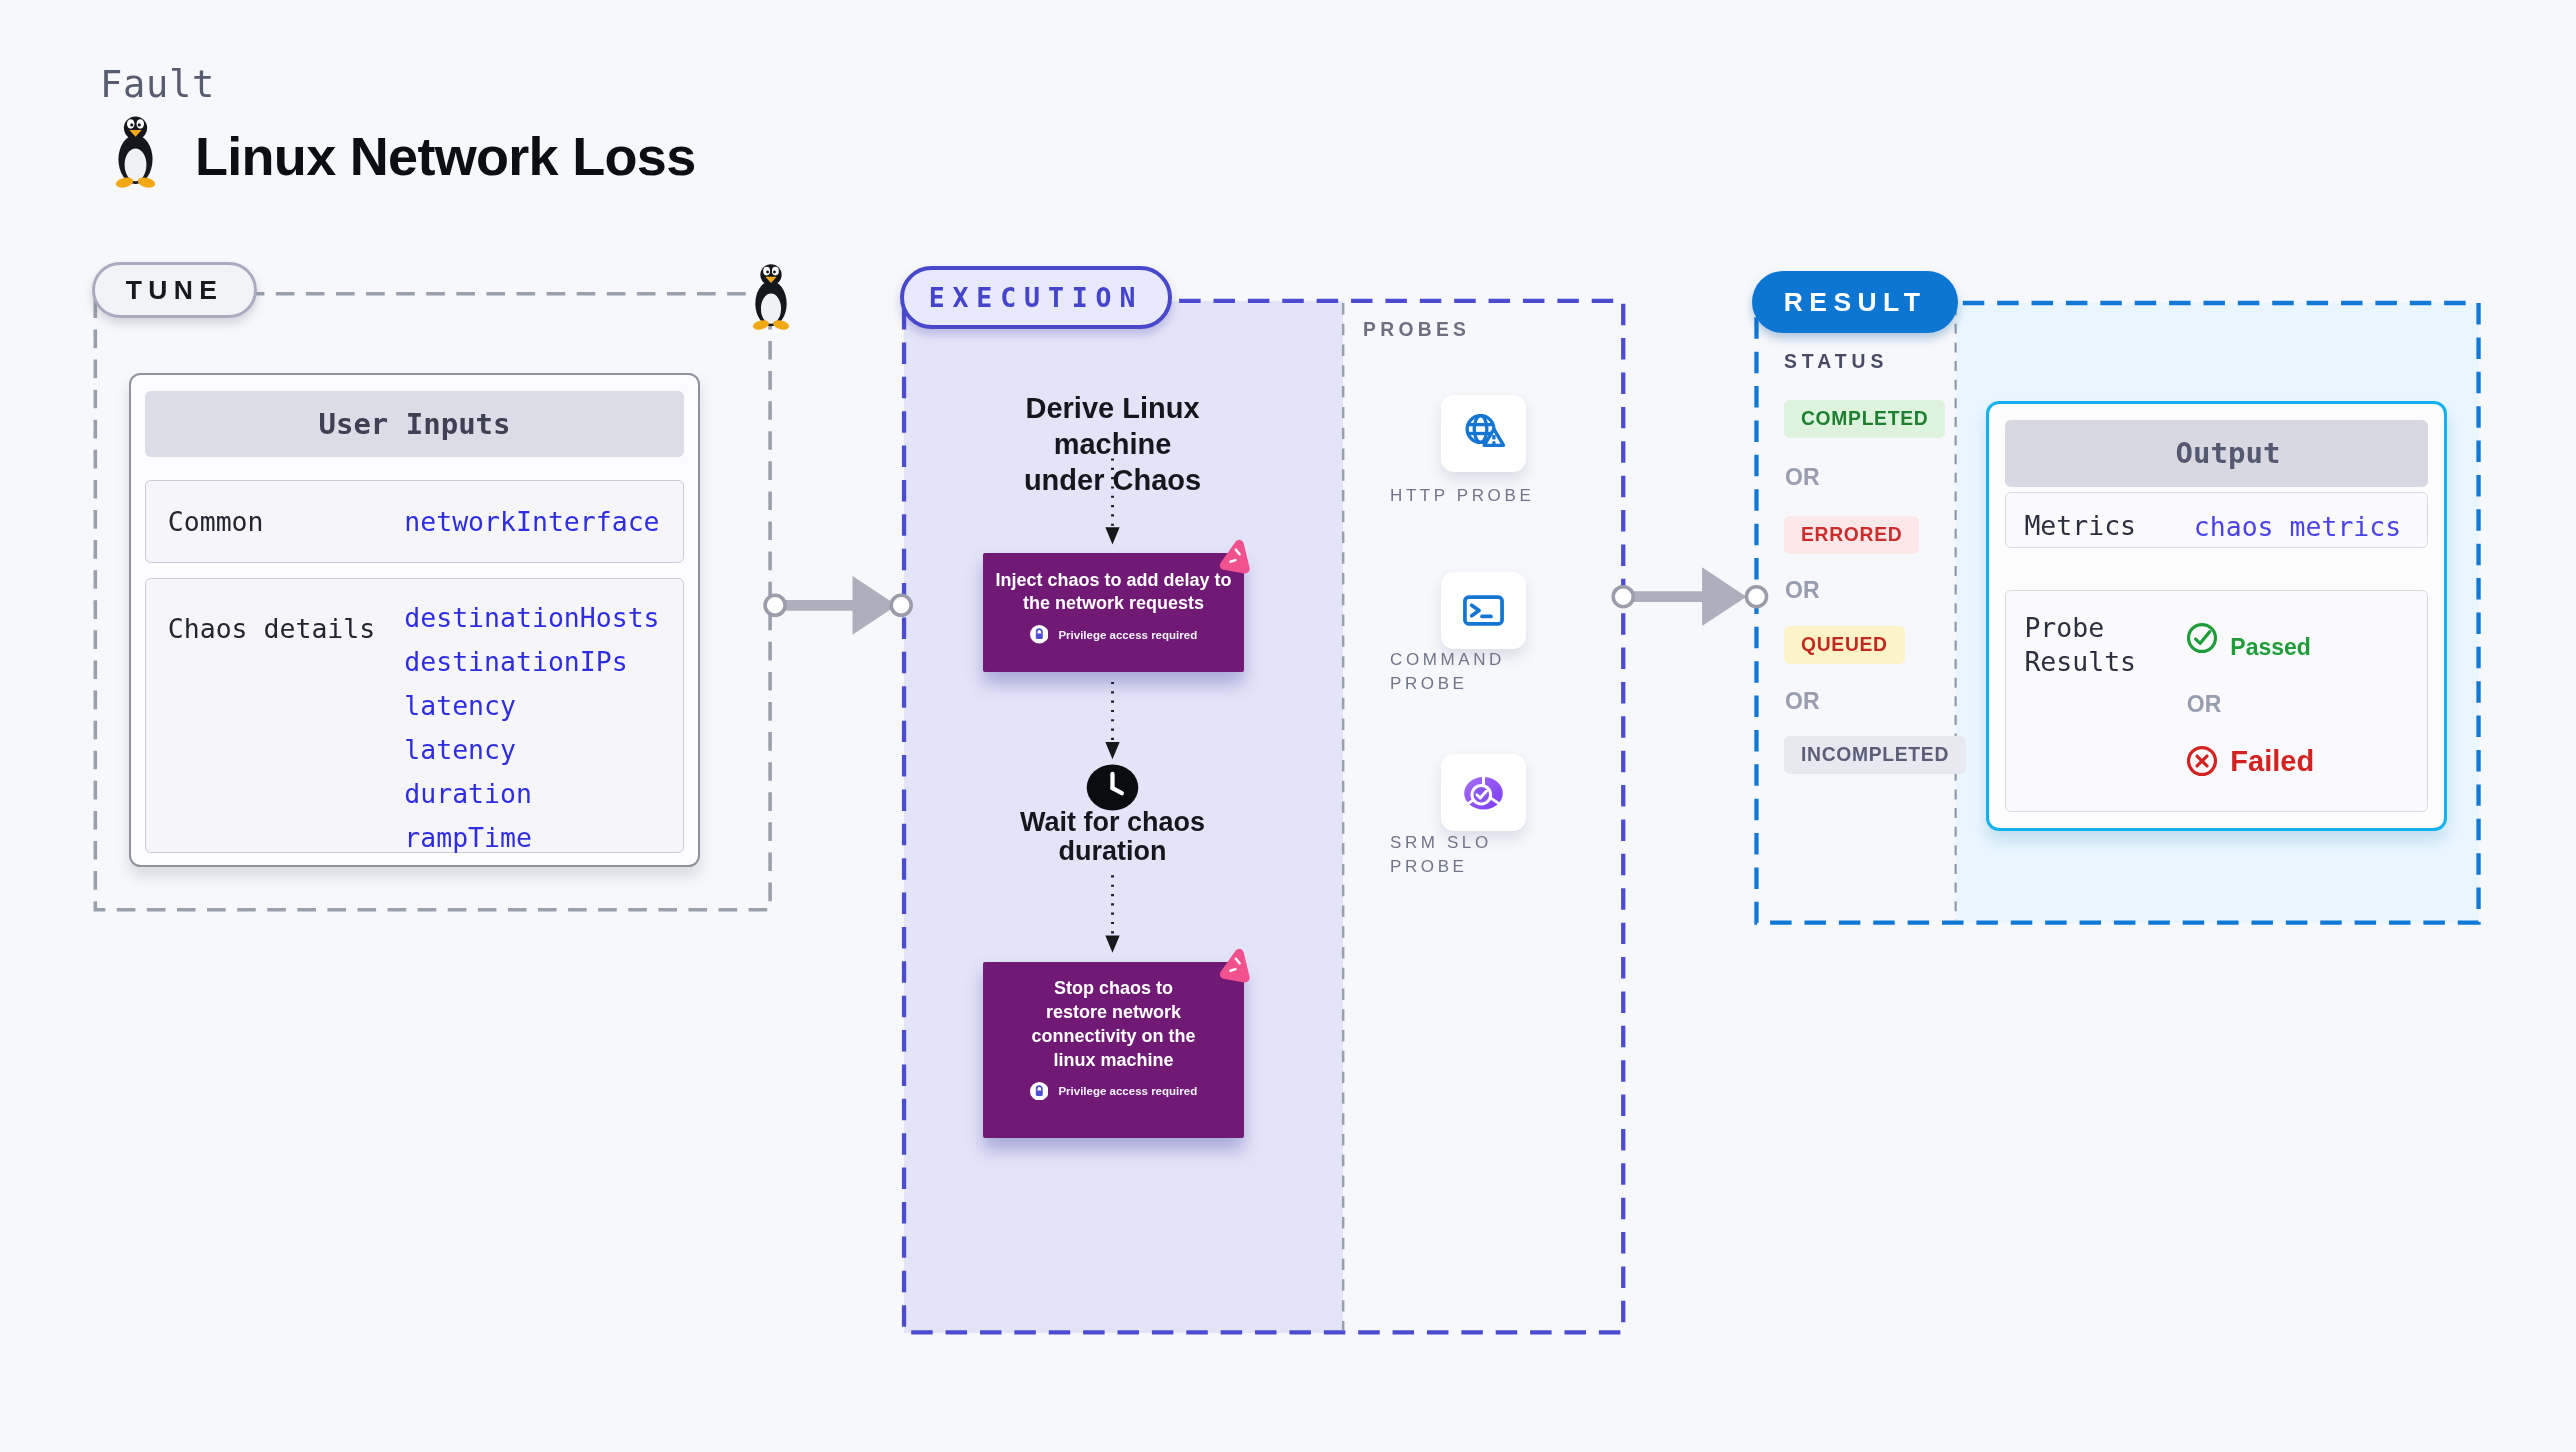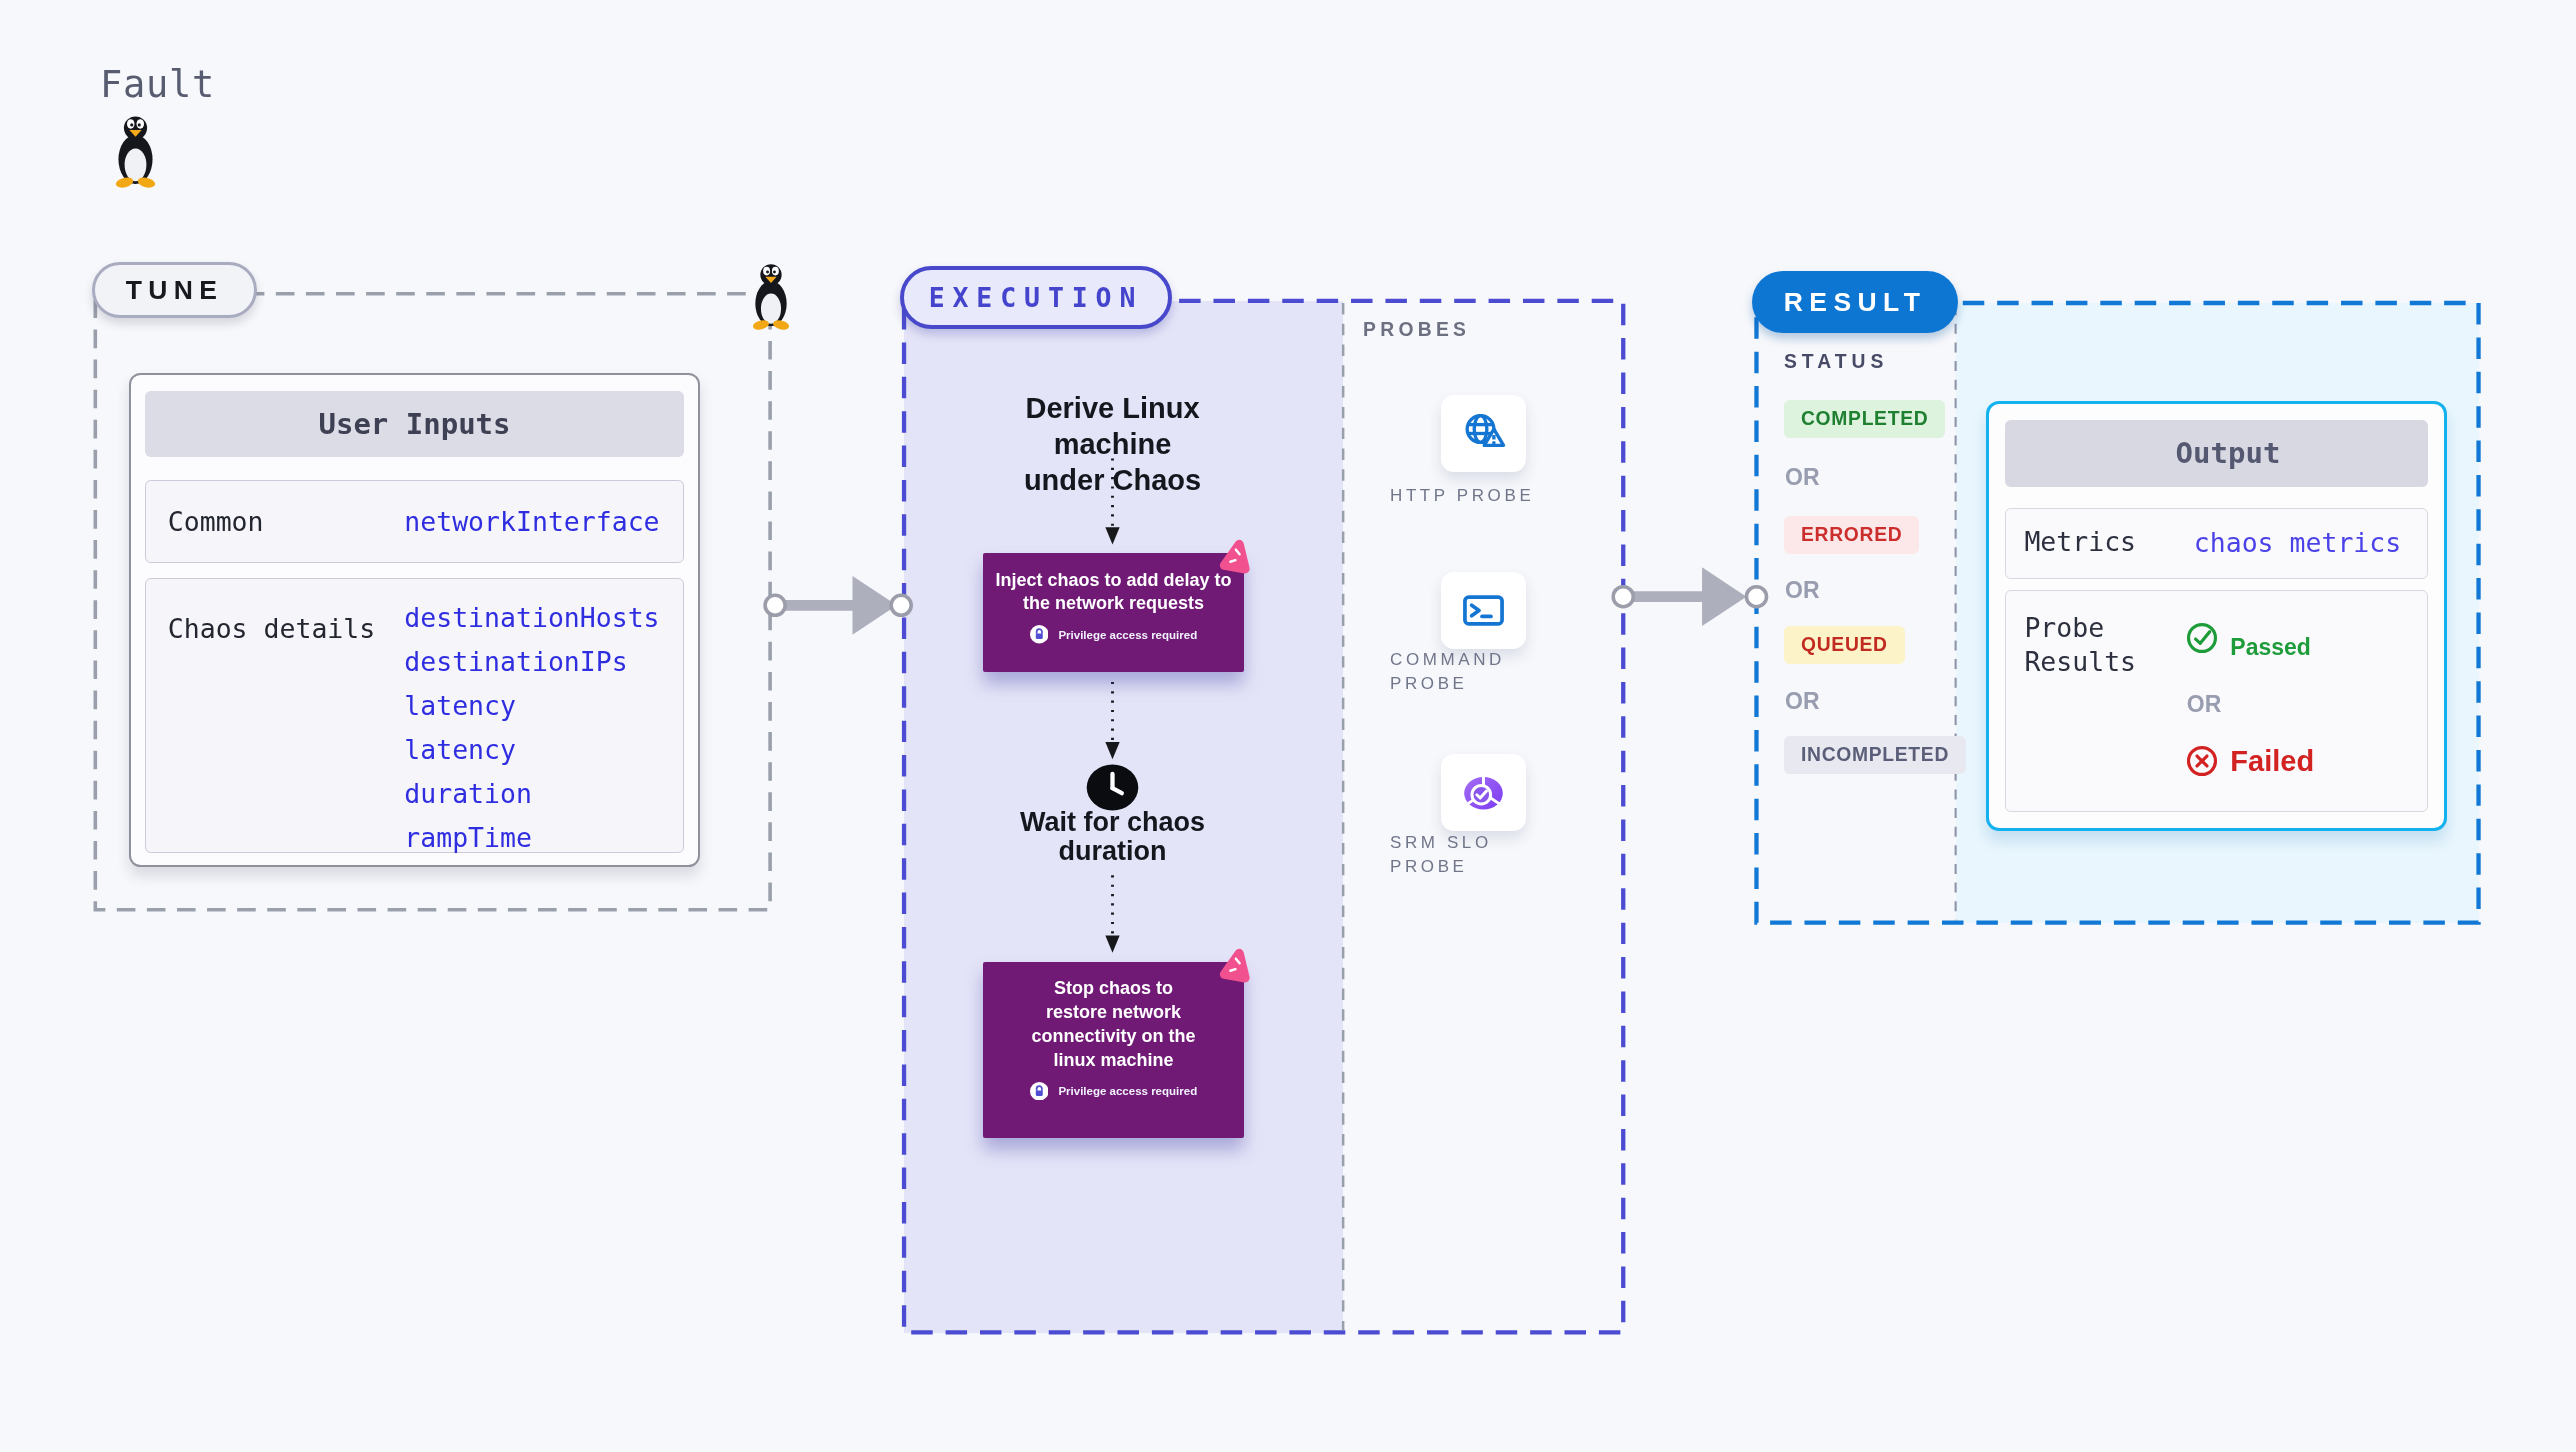--- a/index.html
+++ b/index.html
@@ -89,21 +89,21 @@
   .or-1 { top:464px; } .or-2 { top:577px; } .or-3 { top:688px; }
 
   
   .output-card { left:1986px; top:401px; width:461px; height:430px; background:#fdfdfe;
     border:3.6px solid #13b2ef; border-radius:13px; box-shadow:0 10px 14.3px rgba(30,120,190,0.18); }
   .output-header { position:absolute; left:15.8px; right:15.8px; top:15.8px; height:67px; background:#d8d8e2;
     border-radius:5.7px; display:flex; align-items:center; justify-content:center;
     font-size:29px; font-weight:700; color:#545870;padding-left:23px; }
   .output-row { position:absolute; left:15.8px; right:15.8px; background:#fafafd;
     border:1.4px solid #d6d8e0; border-radius:5.7px; }
-  .row-metrics { top:104px; height:71px;text-decoration:underline; }
+  .row-metrics { top:88px; height:56px;text-decoration:underline; }
   .row-proberesults { top:186px; bottom:15.8px; }
   .out-label { position:absolute; left:18.6px; font-size:26.5px; color:#2c2f3d; line-height:34px; }
   .row-metrics .out-label { top:0; height:66px; display:flex; align-items:center; }
   .row-proberesults .out-label { top:20px; }
   .metrics-value { position:absolute; left:188px; top:0; height:66px; display:flex; align-items:center;
     font-size:26.5px; color:#4b43e8; }
   .pr-item { position:absolute; left:179px; display:flex; align-items:center; gap:11.5px; }
   .pr-pass { top:23px; } .pr-fail { top:153px; }
   .pr-pass span { font-size:23px; font-weight:800; color:#1f9c3a;margin-top:20px; }
   .pr-fail span { font-size:29px; font-weight:800; color:#d32222; }
@@ -175,20 +175,21 @@
       <polygon points="1543,736 1563,736 1553,760"></polygon>
       <polygon points="1543,1036 1563,1036 1553,1060"></polygon>
       <polygon points="1543,1306 1563,1306 1553,1330"></polygon>
     </g>
   </svg>
 
   <div class="abs content eyebrow mono">Fault</div>
   <svg class="abs content tux-header" width="59" height="75" viewBox="0 0 60 110">
       <use href="#tux"></use>
     </svg>
+  <div class="abs content page-title">Linux Network Loss</div>
 
   <div class="abs content pill tune-pill">TUNE</div>
   <svg class="abs content" style="left:745px; top:261px;" width="52" height="69" viewBox="0 0 60 110">
       <use href="#tux"></use>
     </svg>
 
   <div class="abs content ui-card">
     <div class="ui-header mono">User Inputs</div>
     <div class="ui-row row-common">
       <div class="ui-label mono">Common</div>

